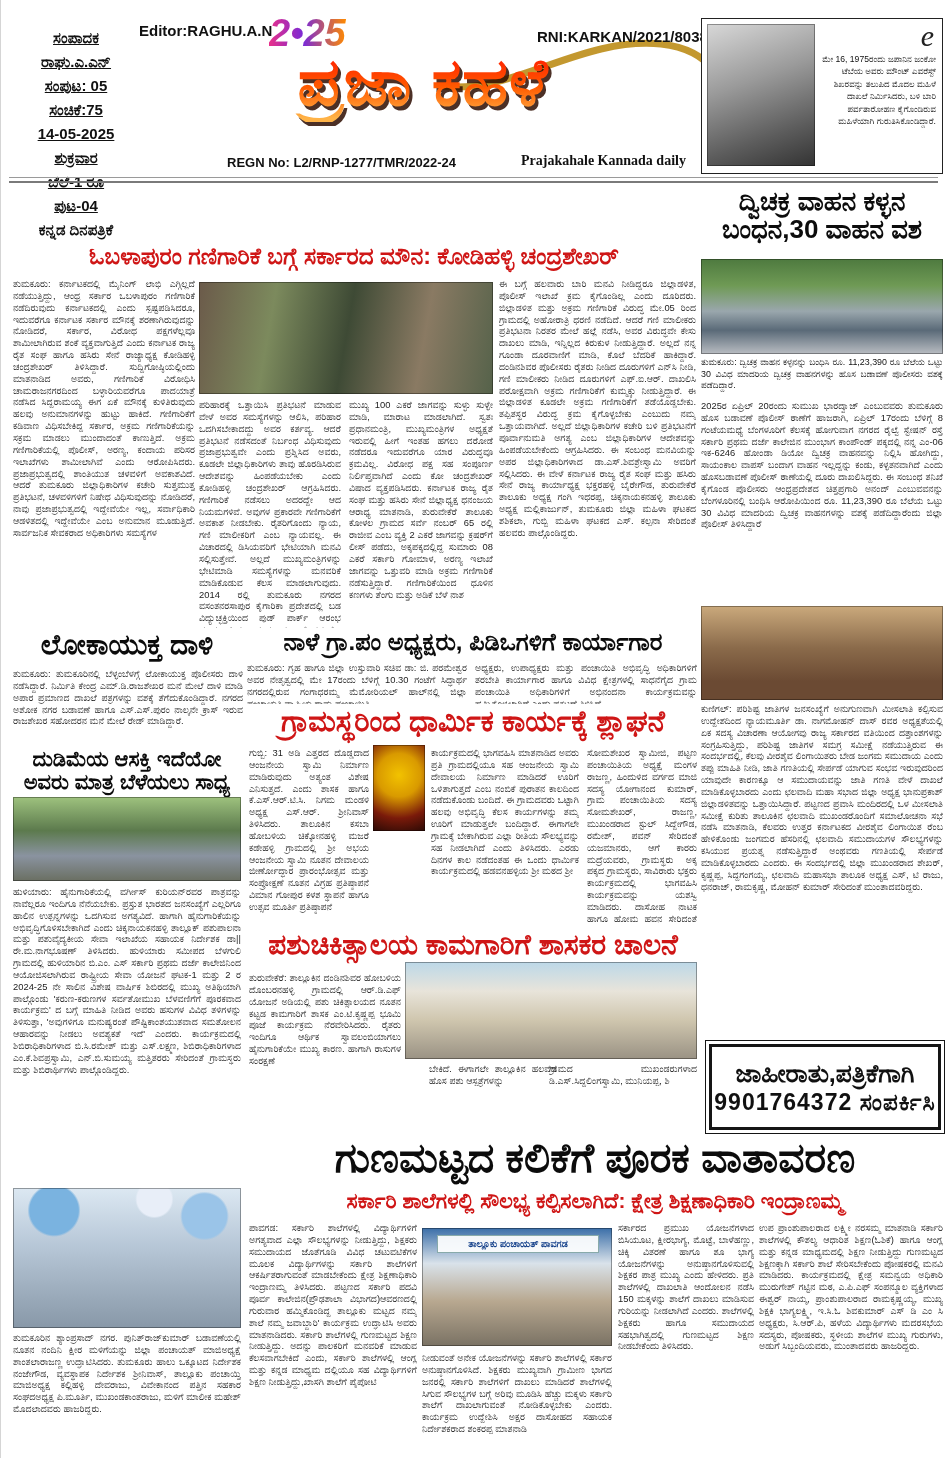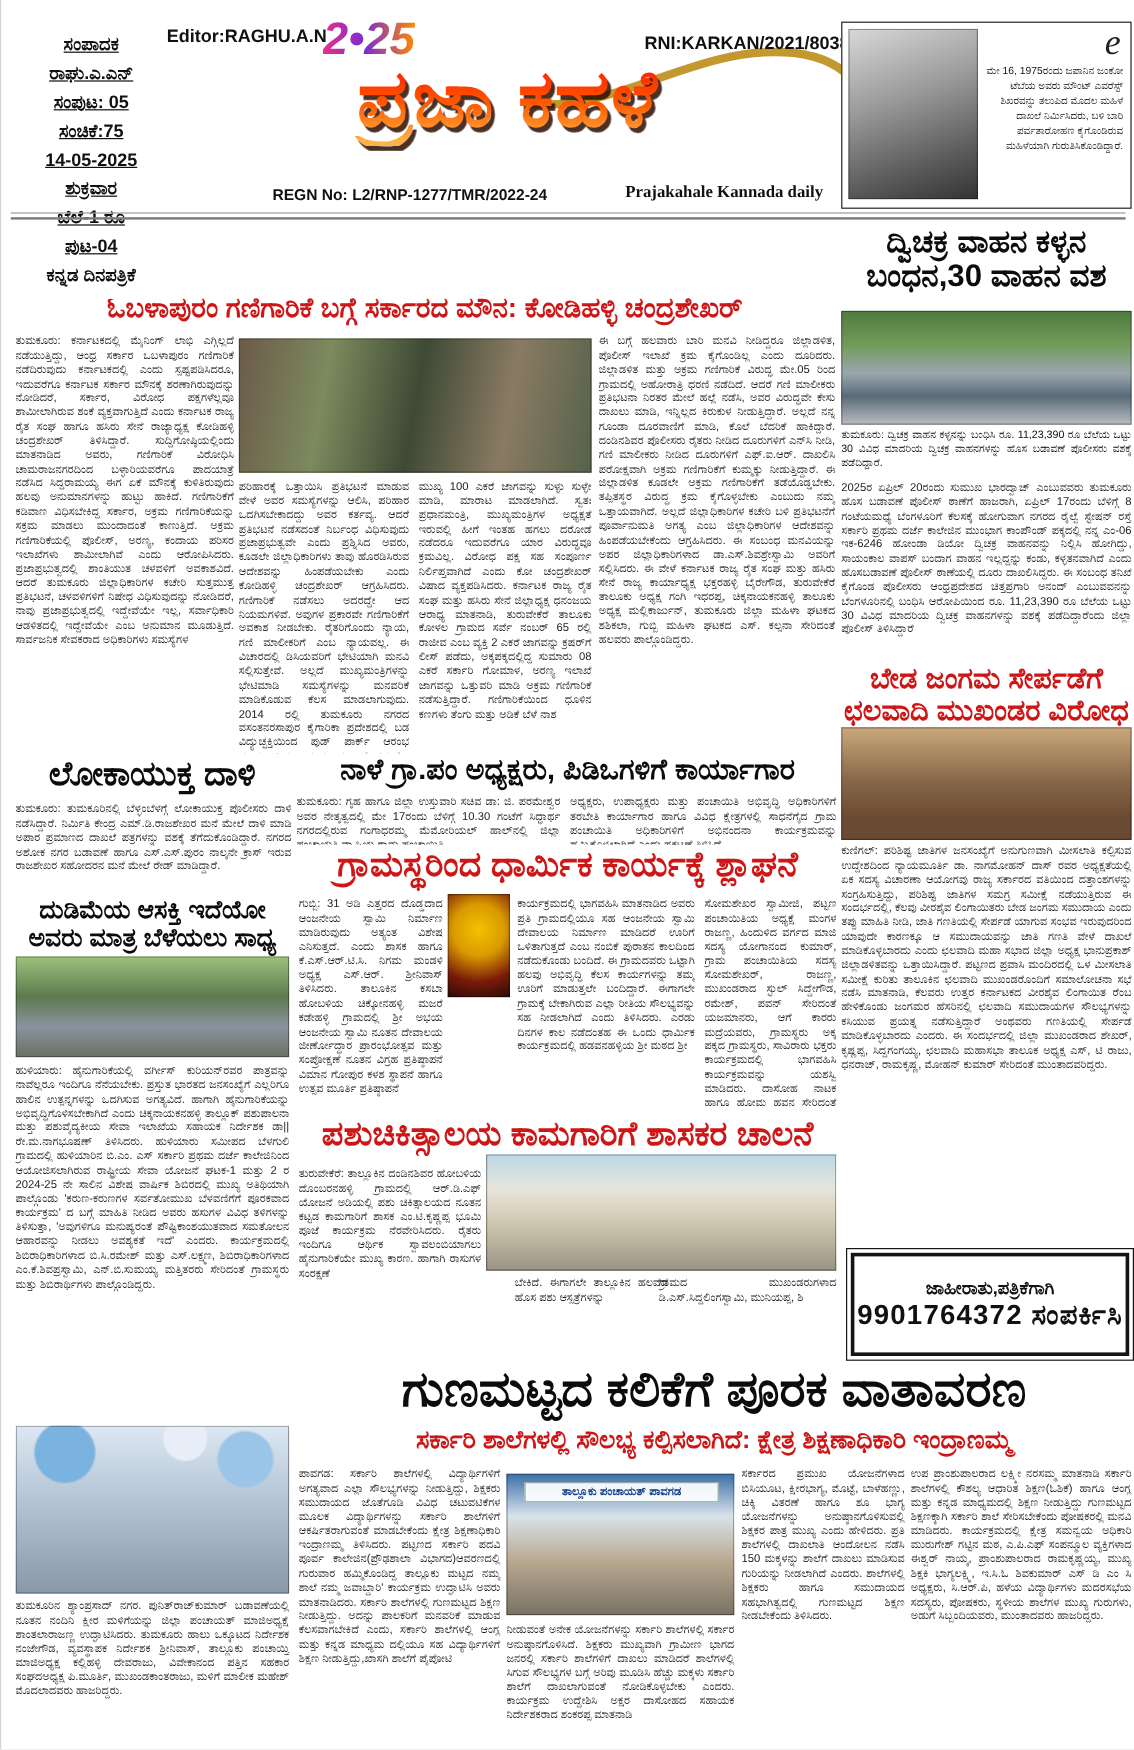--- a/index.html
+++ b/index.html
@@ -22,21 +22,21 @@
       -webkit-background-clip:text;background-clip:text;color:transparent;
       filter:drop-shadow(3px 4px 0 rgba(45,12,0,.85));white-space:nowrap;}
   .year-logo{font-weight:bold;font-style:italic;font-size:38px;
       background:linear-gradient(90deg,#e8308a,#7a2ad6 45%,#ff8a00);
       -webkit-background-clip:text;background-clip:text;color:transparent;}
   .ann-box{border:1px solid #222;background:#fff;}
   .ann-text{font-size:8.6px;line-height:1.45;text-align:right;color:#111;overflow:hidden;}
   .e-glyph{font-family:"Liberation Serif", serif;font-style:italic;font-size:30px;color:#222;line-height:1;}
   .adbox{border:3px solid #151515;outline:1.5px solid #151515;outline-offset:3px;
       display:flex;flex-direction:column;justify-content:center;align-items:center;background:#fff;}
-  .adbox .l1{font-size:15px;font-weight:bold;color:#111;}
+  .adbox .l1{font-size:25px;font-weight:bold;color:#111;}
   .adbox .l2{font-size:23px;font-weight:bold;color:#111;letter-spacing:1px;}
   .banner-overlay{position:absolute;left:8%;top:6%;width:84%;background:rgba(255,255,255,.92);
       color:#14408a;font-size:9.5px;font-weight:bold;text-align:center;padding:2px 0;border:1px solid #8aa;}
 </style>
 </head>
 <body>
 
 <div id="page">
 
   <div class="abs info-box" style="left:16px;top:26px;width:118px;">
@@ -81,21 +81,20 @@
   <div class="abs photo" style="left:198px;top:282px;width:294px;height:112px;background:linear-gradient(100deg,#6b5a4a 0%,#7c8a5d 25%,#3e4a35 50%,#8a7a63 75%,#55624a 100%);"></div>
   <div class="abs body-text" style="left:198px;top:399px;width:142px;height:229px;">ಪರಿಹಾರಕ್ಕೆ ಒತ್ತಾಯಿಸಿ ಪ್ರತಿಭಟನೆ ಮಾಡುವ ವೇಳೆ ಅವರ ಸಮಸ್ಯೆಗಳನ್ನು ಆಲಿಸಿ, ಪರಿಹಾರ ಒದಗಿಸಬೇಕಾದದ್ದು ಅವರ ಕರ್ತವ್ಯ. ಆದರೆ ಪ್ರತಿಭಟನೆ ನಡೆಸದಂತೆ ನಿರ್ಬಂಧ ವಿಧಿಸುವುದು ಪ್ರಜಾಪ್ರಭುತ್ವವೇ ಎಂದು ಪ್ರಶ್ನಿಸಿದ ಅವರು, ಕೂಡಲೇ ಜಿಲ್ಲಾಧಿಕಾರಿಗಳು ತಾವು ಹೊರಡಿಸಿರುವ ಆದೇಶವನ್ನು ಹಿಂಪಡೆಯಬೇಕು ಎಂದು ಕೋಡಿಹಳ್ಳಿ ಚಂದ್ರಶೇಖರ್ ಆಗ್ರಹಿಸಿದರು. ಗಣಿಗಾರಿಕೆ ನಡೆಸಲು ಅದರದ್ದೇ ಆದ ನಿಯಮಗಳಿವೆ. ಅವುಗಳ ಪ್ರಕಾರವೇ ಗಣಿಗಾರಿಕೆಗೆ ಅವಕಾಶ ನೀಡಬೇಕು. ರೈತರಿಗೊಂದು ನ್ಯಾಯ, ಗಣಿ ಮಾಲೀಕರಿಗೆ ಎಂಬ ನ್ಯಾಯವಲ್ಲ. ಈ ವಿಚಾರದಲ್ಲಿ ಡಿಸಿಯವರಿಗೆ ಭೇಟಿಯಾಗಿ ಮನವಿ ಸಲ್ಲಿಸುತ್ತೇವೆ. ಅಲ್ಲದೆ ಮುಖ್ಯಮಂತ್ರಿಗಳನ್ನು ಭೇಟಿಮಾಡಿ ಸಮಸ್ಯೆಗಳನ್ನು ಮನವರಿಕೆ ಮಾಡಿಕೊಡುವ ಕೆಲಸ ಮಾಡಲಾಗುವುದು. 2014 ರಲ್ಲಿ ತುಮಕೂರು ನಗರದ ವಸಂತನರಸಾಪುರ ಕೈಗಾರಿಕಾ ಪ್ರದೇಶದಲ್ಲಿ ಬಡ ವಿದ್ಯುಚ್ಛಕ್ತಿಯಿಂದ ಪುಡ್ ಪಾರ್ಕ್ ಆರಂಭ ಮಾಡಲಾಯಿತು. ಆರಂಭವಾದ ಒಂದೇ ವರ್ಷಕ್ಕೆ</div>
   <div class="abs body-text" style="left:348px;top:399px;width:144px;height:229px;">ಮುಖ್ಯ 100 ಎಕರೆ ಜಾಗವನ್ನು ಸುಳ್ಳು ಸುಳ್ಳೇ ಮಾಡಿ, ಮಾರಾಟ ಮಾಡಲಾಗಿದೆ. ಸ್ವತಃ ಪ್ರಧಾನಮಂತ್ರಿ, ಮುಖ್ಯಮಂತ್ರಿಗಳ ಅಧ್ಯಕ್ಷತೆ ಇರುವಲ್ಲಿ ಹೀಗೆ ಇಂತಹ ಹಗಲು ದರೋಡೆ ನಡೆದರೂ ಇದುವರೆಗೂ ಯಾರ ವಿರುದ್ಧವೂ ಕ್ರಮವಿಲ್ಲ. ವಿರೋಧ ಪಕ್ಷ ಸಹ ಸಂಪೂರ್ಣ ನಿರ್ಲಿಪ್ತವಾಗಿದೆ ಎಂದು ಕೋ ಚಂದ್ರಶೇಖರ್ ವಿಷಾದ ವ್ಯಕ್ತಪಡಿಸಿದರು. ಕರ್ನಾಟಕ ರಾಜ್ಯ ರೈತ ಸಂಘ ಮತ್ತು ಹಸಿರು ಸೇನೆ ಜಿಲ್ಲಾಧ್ಯಕ್ಷ ಧನಂಜಯ ಆರಾಧ್ಯ ಮಾತನಾಡಿ, ತುರುವೇಕೆರೆ ತಾಲೂಕು ಕೋಳಲ ಗ್ರಾಮದ ಸರ್ವೆ ನಂಬರ್ 65 ರಲ್ಲಿ ರಾಜೀವ ಎಂಬ ವ್ಯಕ್ತಿ 2 ಎಕರೆ ಜಾಗವನ್ನು ಕ್ರಷರ್‌ಗೆ ಲೀಸ್ ಪಡೆದು, ಅಕ್ಕಪಕ್ಕದಲ್ಲಿದ್ದ ಸುಮಾರು 08 ಎಕರೆ ಸರ್ಕಾರಿ ಗೋಮಾಳ, ಅರಣ್ಯ ಇಲಾಖೆ ಜಾಗವನ್ನು ಒತ್ತುವರಿ ಮಾಡಿ ಅಕ್ರಮ ಗಣಿಗಾರಿಕೆ ನಡೆಸುತ್ತಿದ್ದಾರೆ. ಗಣಿಗಾರಿಕೆಯಿಂದ ಧೂಳಿನ ಕಣಗಳು ತೆಂಗು ಮತ್ತು ಅಡಿಕೆ ಬೆಳೆ ನಾಶ</div>
   <div class="abs body-text" style="left:498px;top:278px;width:197px;height:350px;">ಈ ಬಗ್ಗೆ ಹಲವಾರು ಬಾರಿ ಮನವಿ ನೀಡಿದ್ದರೂ ಜಿಲ್ಲಾಡಳಿತ, ಪೊಲೀಸ್ ಇಲಾಖೆ ಕ್ರಮ ಕೈಗೊಂಡಿಲ್ಲ ಎಂದು ದೂರಿದರು. ಜಿಲ್ಲಾಡಳಿತ ಮತ್ತು ಅಕ್ರಮ ಗಣಿಗಾರಿಕೆ ವಿರುದ್ಧ ಮೇ.05 ರಿಂದ ಗ್ರಾಮದಲ್ಲಿ ಅಹೋರಾತ್ರಿ ಧರಣಿ ನಡೆದಿದೆ. ಆದರೆ ಗಣಿ ಮಾಲೀಕರು ಪ್ರತಿಭಟನಾ ನಿರತರ ಮೇಲೆ ಹಲ್ಲೆ ನಡೆಸಿ, ಅವರ ವಿರುದ್ಧವೇ ಕೇಸು ದಾಖಲು ಮಾಡಿ, ಇನ್ನಿಲ್ಲದ ಕಿರುಕುಳ ನೀಡುತ್ತಿದ್ದಾರೆ. ಅಲ್ಲದೆ ನನ್ನ ಗೂಂಡಾ ದೂರವಾಣಿಗೆ ಮಾಡಿ, ಕೊಲೆ ಬೆದರಿಕೆ ಹಾಕಿದ್ದಾರೆ. ದಂಡಿನಶಿವರ ಪೊಲೀಸರು ರೈತರು ನೀಡಿದ ದೂರುಗಳಿಗೆ ಎನ್‌ಸಿ ನೀಡಿ, ಗಣಿ ಮಾಲೀಕರು ನೀಡಿದ ದೂರುಗಳಿಗೆ ಎಫ್.ಐ.ಆರ್. ದಾಖಲಿಸಿ ಪರೋಕ್ಷವಾಗಿ ಅಕ್ರಮ ಗಣಿಗಾರಿಕೆಗೆ ಕುಮ್ಮಕ್ಕು ನೀಡುತ್ತಿದ್ದಾರೆ. ಈ ಜಿಲ್ಲಾಡಳಿತ ಕೂಡಲೇ ಅಕ್ರಮ ಗಣಿಗಾರಿಕೆಗೆ ತಡೆಯೊಡ್ಡಬೇಕು. ತಪ್ಪಿತಸ್ಥರ ವಿರುದ್ಧ ಕ್ರಮ ಕೈಗೊಳ್ಳಬೇಕು ಎಂಬುದು ನಮ್ಮ ಒತ್ತಾಯವಾಗಿದೆ. ಅಲ್ಲದೆ ಜಿಲ್ಲಾಧಿಕಾರಿಗಳ ಕಚೇರಿ ಬಳಿ ಪ್ರತಿಭಟನೆಗೆ ಪೂರ್ವಾನುಮತಿ ಅಗತ್ಯ ಎಂಬ ಜಿಲ್ಲಾಧಿಕಾರಿಗಳ ಆದೇಶವನ್ನು ಹಿಂಪಡೆಯಬೇಕೆಂದು ಆಗ್ರಹಿಸಿದರು. ಈ ಸಂಬಂಧ ಮನವಿಯನ್ನು ಅಪರ ಜಿಲ್ಲಾಧಿಕಾರಿಗಳಾದ ಡಾ.ಎಸ್.ಶಿವಶ್ರೇಸ್ವಾಮಿ ಅವರಿಗೆ ಸಲ್ಲಿಸಿದರು. ಈ ವೇಳೆ ಕರ್ನಾಟಕ ರಾಜ್ಯ ರೈತ ಸಂಘ ಮತ್ತು ಹಸಿರು ಸೇನೆ ರಾಜ್ಯ ಕಾರ್ಯಾಧ್ಯಕ್ಷ ಭಕ್ತರಹಳ್ಳಿ ಬೈರೇಗೌಡ, ತುರುವೇಕೆರೆ ತಾಲೂಕು ಅಧ್ಯಕ್ಷ ಗಂಗಿ ಇಧರಪ್ಪ, ಚಿಕ್ಕನಾಯಕನಹಳ್ಳಿ ತಾಲೂಕು ಅಧ್ಯಕ್ಷ ಮಲ್ಲಿಕಾರ್ಜುನ್, ತುಮಕೂರು ಜಿಲ್ಲಾ ಮಹಿಳಾ ಘಟಕದ ಶಶಿಕಲಾ, ಗುಬ್ಬಿ ಮಹಿಳಾ ಘಟಕದ ಎಸ್. ಕಲ್ಪನಾ ಸೇರಿದಂತೆ ಹಲವರು ಪಾಲ್ಗೊಂಡಿದ್ದರು.</div>
 
   <div class="abs head-black" style="left:700px;top:187px;width:242px;font-size:26px;">ದ್ವಿಚಕ್ರ ವಾಹನ ಕಳ್ಳನ ಬಂಧನ,30 ವಾಹನ ವಶ</div>
   <div class="abs photo" style="left:700px;top:259px;width:242px;height:95px;background:linear-gradient(180deg,#4e7a3f 0%,#6f9a55 28%,#9aa7ad 55%,#5a6a78 75%,#b9bdc2 100%);"></div>
   <div class="abs caption-text" style="left:700px;top:357px;width:242px;height:42px;">ತುಮಕೂರು: ದ್ವಿಚಕ್ರ ವಾಹನ ಕಳ್ಳನನ್ನು ಬಂಧಿಸಿ ರೂ. 11,23,390 ರೂ ಬೆಲೆಯ ಒಟ್ಟು 30 ವಿವಿಧ ಮಾದರಿಯ ದ್ವಿಚಕ್ರ ವಾಹನಗಳನ್ನು ಹೊಸ ಬಡಾವಣೆ ಪೊಲೀಸರು ವಶಕ್ಕೆ ಪಡೆದಿದ್ದಾರೆ.</div>
   <div class="abs body-text" style="left:700px;top:400px;width:242px;height:151px;">2025ರ ಏಪ್ರಿಲ್ 20ರಂದು ಸುಮುಖ ಭಾರದ್ವಾಜ್ ಎಂಬುವವರು ತುಮಕೂರು ಹೊಸ ಬಡಾವಣೆ ಪೊಲೀಸ್ ಠಾಣೆಗೆ ಹಾಜರಾಗಿ, ಏಪ್ರಿಲ್ 17ರಂದು ಬೆಳಿಗ್ಗೆ 8 ಗಂಟೆಯಮಧ್ಯೆ ಬೆಂಗಳೂರಿಗೆ ಕೆಲಸಕ್ಕೆ ಹೋಗುವಾಗ ನಗರದ ರೈಲ್ವೆ ಸ್ಟೇಷನ್ ರಸ್ತೆ ಸರ್ಕಾರಿ ಪ್ರಥಮ ದರ್ಜೆ ಕಾಲೇಜಿನ ಮುಂಭಾಗ ಕಾಂಪೌಂಡ್ ಪಕ್ಕದಲ್ಲಿ ನನ್ನ ಎಂ-06 ಇಕ-6246 ಹೋಂಡಾ ಡಿಯೋ ದ್ವಿಚಕ್ರ ವಾಹನವನ್ನು ನಿಲ್ಲಿಸಿ ಹೋಗಿದ್ದು, ಸಾಯಂಕಾಲ ವಾಪಸ್ ಬಂದಾಗ ವಾಹನ ಇಲ್ಲದ್ದನ್ನು ಕಂಡು, ಕಳ್ಳತನವಾಗಿದೆ ಎಂದು ಹೊಸಬಡಾವಣೆ ಪೊಲೀಸ್ ಠಾಣೆಯಲ್ಲಿ ದೂರು ದಾಖಲಿಸಿದ್ದರು. ಈ ಸಂಬಂಧ ತನಿಖೆ ಕೈಗೊಂಡ ಪೊಲೀಸರು ಆಂಧ್ರಪ್ರದೇಶದ ಚಿತ್ತಪ್ರಗಾರಿ ಅನಂದ್ ಎಂಬುವವನನ್ನು ಬೆಂಗಳೂರಿನಲ್ಲಿ ಬಂಧಿಸಿ ಆರೋಪಿಯಿಂದ ರೂ. 11,23,390 ರೂ ಬೆಲೆಯ ಒಟ್ಟು 30 ವಿವಿಧ ಮಾದರಿಯ ದ್ವಿಚಕ್ರ ವಾಹನಗಳನ್ನು ವಶಕ್ಕೆ ಪಡೆದಿದ್ದಾರೆಂದು ಜಿಲ್ಲಾ ಪೊಲೀಸ್ ತಿಳಿಸಿದ್ದಾರೆ</div>
 
-  <div class="abs head-red" style="left:700px;top:553px;width:242px;font-size:24px;">ಬೇಡ ಜಂಗಮ ಸೇರ್ಪಡೆಗೆ ಛಲವಾದಿ ಮುಖಂಡರ ವಿರೋಧ</div>
   <div class="abs photo" style="left:700px;top:606px;width:242px;height:94px;background:linear-gradient(180deg,#caa97c,#8a6a4a 45%,#6b4a33 80%);"></div>
   <div class="abs body-text" style="left:700px;top:703px;width:242px;height:332px;">ಕುಣಿಗಲ್: ಪರಿಶಿಷ್ಟ ಜಾತಿಗಳ ಜನಸಂಖ್ಯೆಗೆ ಅನುಗುಣವಾಗಿ ಮೀಸಲಾತಿ ಕಲ್ಪಿಸುವ ಉದ್ದೇಶದಿಂದ ನ್ಯಾಯಮೂರ್ತಿ ಡಾ. ನಾಗಮೋಹನ್ ದಾಸ್ ರವರ ಅಧ್ಯಕ್ಷತೆಯಲ್ಲಿ ಏಕ ಸದಸ್ಯ ವಿಚಾರಣಾ ಆಯೋಗವು ರಾಜ್ಯ ಸರ್ಕಾರದ ವತಿಯಿಂದ ದತ್ತಾಂಶಗಳನ್ನು ಸಂಗ್ರಹಿಸುತ್ತಿದ್ದು, ಪರಿಶಿಷ್ಟ ಜಾತಿಗಳ ಸಮಗ್ರ ಸಮೀಕ್ಷೆ ನಡೆಯುತ್ತಿರುವ ಈ ಸಂದರ್ಭದಲ್ಲಿ, ಕೆಲವು ವೀರಶೈವ ಲಿಂಗಾಯಿತರು ಬೇಡ ಜಂಗಮ ಸಮುದಾಯ ಎಂದು ತಪ್ಪು ಮಾಹಿತಿ ನೀಡಿ, ಜಾತಿ ಗಣತಿಯಲ್ಲಿ ಸೇರ್ಪಡೆ ಯಾಗುವ ಸಂಭವ ಇರುವುದರಿಂದ ಯಾವುದೇ ಕಾರಣಕ್ಕೂ ಆ ಸಮುದಾಯವನ್ನು ಜಾತಿ ಗಣತಿ ವೇಳೆ ದಾಖಲೆ ಮಾಡಿಕೊಳ್ಳಬಾರದು ಎಂದು ಛಲವಾದಿ ಮಹಾ ಸಭಾದ ಜಿಲ್ಲಾ ಅಧ್ಯಕ್ಷ ಭಾನುಪ್ರಕಾಶ್ ಜಿಲ್ಲಾಡಳಿತವನ್ನು ಒತ್ತಾಯಿಸಿದ್ದಾರೆ. ಪಟ್ಟಣದ ಪ್ರವಾಸಿ ಮಂದಿರದಲ್ಲಿ ಒಳ ಮೀಸಲಾತಿ ಸಮೀಕ್ಷೆ ಕುರಿತು ತಾಲೂಕಿನ ಛಲವಾದಿ ಮುಖಂಡರೊಂದಿಗೆ ಸಮಾಲೋಚನಾ ಸಭೆ ನಡೆಸಿ ಮಾತನಾಡಿ, ಕೆಲವರು ಉತ್ತರ ಕರ್ನಾಟಕದ ವೀರಶೈವ ಲಿಂಗಾಯಿತ ರೆಂಬ ಹೇಳಿಕೊಂಡು ಜಂಗಮರ ಹೆಸರಿನಲ್ಲಿ ಛಲವಾದಿ ಸಮುದಾಯಗಳ ಸೌಲಭ್ಯಗಳನ್ನು ಕಸಿಯುವ ಪ್ರಯತ್ನ ನಡೆಸುತ್ತಿದ್ದಾರೆ ಅಂಥವರು ಗಣತಿಯಲ್ಲಿ ಸೇರ್ಪಡೆ ಮಾಡಿಕೊಳ್ಳಬಾರದು ಎಂದರು. ಈ ಸಂದರ್ಭದಲ್ಲಿ ಜಿಲ್ಲಾ ಮುಖಂಡರಾದ ಶೇಖರ್, ಕೃಷ್ಣಪ್ಪ, ಸಿದ್ದಗಂಗಯ್ಯ, ಛಲವಾದಿ ಮಹಾಸಭಾ ತಾಲೂಕ ಅಧ್ಯಕ್ಷ ಎಸ್, ಟಿ ರಾಜು, ಧನರಾಜ್, ರಾಮಕೃಷ್ಣ, ಮೋಹನ್ ಕುಮಾರ್ ಸೇರಿದಂತೆ ಮುಂತಾದವರಿದ್ದರು.</div>
 
   <div class="abs adbox" style="left:708px;top:1044px;width:226px;height:80px;">
     <div class="l1">ಜಾಹೀರಾತು,ಪತ್ರಿಕೆಗಾಗಿ</div>
     <div class="l2">9901764372 ಸಂಪರ್ಕಿಸಿ</div>
   </div>
 
   <div class="abs head-black" style="left:10px;top:630px;width:232px;font-size:28px;">ಲೋಕಾಯುಕ್ತ ದಾಳಿ</div>
   <div class="abs body-text" style="left:12px;top:668px;width:230px;height:76px;">ತುಮಕೂರು: ತುಮಕೂರಿನಲ್ಲಿ ಬೆಳ್ಳಂಬೆಳಗ್ಗೆ ಲೋಕಾಯುಕ್ತ ಪೊಲೀಸರು ದಾಳಿ ನಡೆಸಿದ್ದಾರೆ. ನಿರ್ಮಿತಿ ಕೇಂದ್ರ ಎಮ್.ಡಿ.ರಾಜಶೇಖರ ಮನೆ ಮೇಲೆ ದಾಳಿ ಮಾಡಿ ಅಪಾರ ಪ್ರಮಾಣದ ದಾಖಲೆ ಪತ್ರಗಳನ್ನು ವಶಕ್ಕೆ ತೆಗೆದುಕೊಂಡಿದ್ದಾರೆ. ನಗರದ ಅಶೋಕ ನಗರ ಬಡಾವಣೆ ಹಾಗೂ ಎಸ್.ಎಸ್.ಪುರಂ ನಾಲ್ಕನೇ ಕ್ರಾಸ್ ಇರುವ ರಾಜಶೇಖರ ಸಹೋದರನ ಮನೆ ಮೇಲೆ ರೇಡ್ ಮಾಡಿದ್ದಾರೆ.</div>

